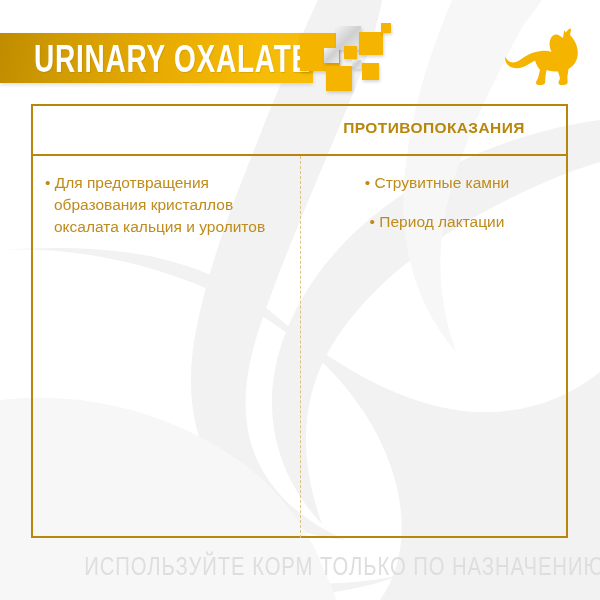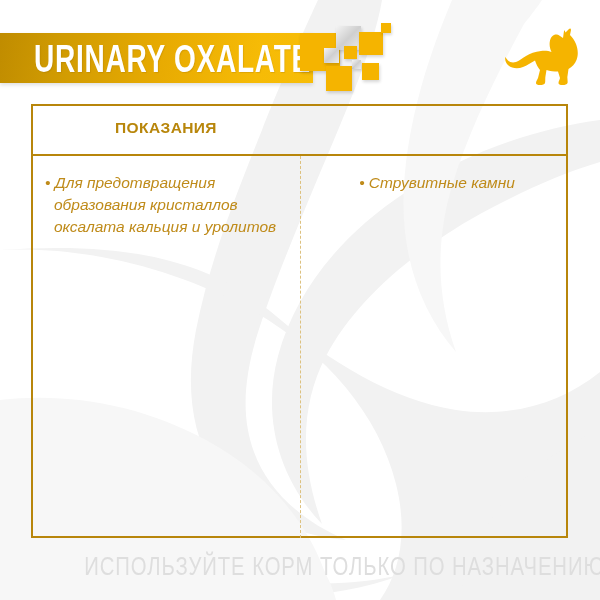--- a/index.html
+++ b/index.html
@@ -133,21 +133,20 @@
     font-size: 15.5px;
     line-height: 1.42;
   }
   .col-body-left  { left: 45px;  top: 172px; width: 244px; }
   .col-body-right { left: 315px; top: 172px; width: 244px; }
 
   .bullet-item {
     margin: 0 0 6px 0;
     text-indent: -9px;
     padding-left: 9px;
-    font-style: italic;
   }
   .col-body-right .bullet-item { margin-bottom: 17px; text-align: center; }
 
   
   .footer {
     position: absolute;
     left: 0;
     top: 551px;
     width: 600px;
     text-align: center;
@@ -217,27 +216,28 @@
       L83,84 C90,86 98,87 106,87 L110,100 C109,104 107,107 107,110
       C107,113 110,114 115,114 C120,114 124,113 125,110 C126,106 124,101 125,96
       L127,82 C134,78 140,72 143,64 C147,54 146,42 142,32 C139,24 134,18 130,14
       L132,4 C132,1 130,0 128,2 L121,9 C119,5 119,3 118,6 Z"></path>
   </svg>
 
   <div class="table-frame"></div>
   <div class="header-rule"></div>
   <div class="divider"></div>
 
-  <div class="col-head col-head-left">ПОКАЗАНИЯ</div>
+  <div class="col-head col-head-right">ПРОТИВОПОКАЗАНИЯ</div>
 
   <div class="col-body col-body-left">
     <p class="bullet-item">• Для предотвращения образования кристаллов оксалата кальция и уролитов</p>
   </div>
 
   <div class="col-body col-body-right">
     <p class="bullet-item">• Струвитные камни</p>
+    <p class="bullet-item">• Период лактации</p>
   </div>
 
   <div class="footer">
     <span>ИСПОЛЬЗУЙТЕ КОРМ ТОЛЬКО ПО НАЗНАЧЕНИЮ ВРАЧА</span>
   </div>
 
 </div>
 
 </body></html>

